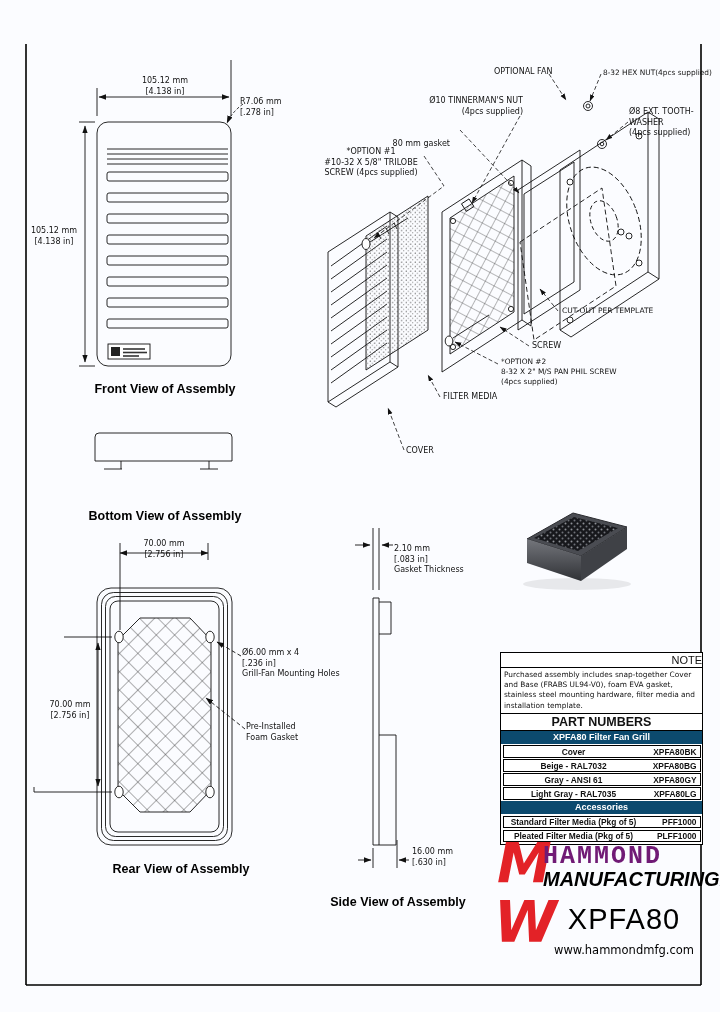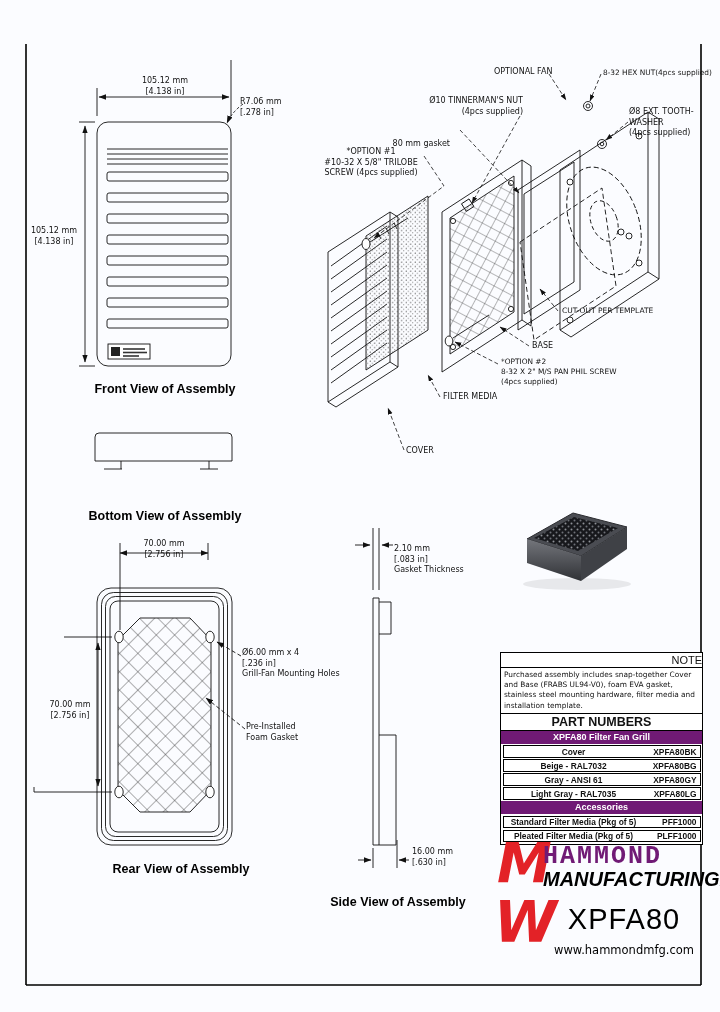--- a/index.html
+++ b/index.html
@@ -11,21 +11,21 @@
   .c{text-align:center;} .r{text-align:right;} .nw{white-space:nowrap;}
   .vt{position:absolute;font-family:"Liberation Sans",sans-serif;font-weight:bold;
       font-size:12.5px;color:#000;text-align:center;white-space:nowrap;}
   .s75{font-size:7.4px;}
   
   .notebox{position:absolute;left:500px;top:652px;width:203px;border:1.4px solid #000;background:#fff;
            font-family:"Liberation Sans",sans-serif;}
   .note-hd{border-bottom:1.2px solid #000;text-align:right;font-weight:normal;font-size:11px;padding:1px 0;}
   .note-body{border-bottom:1.2px solid #000;font-size:7.4px;line-height:1.38;padding:2px 3px;font-family:"DejaVu Sans",sans-serif;}
   .pn-hd{border-bottom:1.2px solid #000;text-align:center;font-weight:bold;font-size:12.5px;padding:1px 0;}
-  .pn-band{background:#701a75;color:#fff;font-weight:bold;font-size:9px;text-align:center;
+  .pn-band{background:#0c4a6e;color:#fff;font-weight:bold;font-size:9px;text-align:center;
            padding:1px 0;line-height:11px;}
   .pn-rows{padding:0;}
   .pn-row{display:flex;border:1px solid #000;margin:1.5px 1.5px;height:12.5px;align-items:center;
           font-size:8.4px;font-weight:bold;}
   .pn-desc{flex:1;text-align:center;}
   .pn-part{width:56px;text-align:right;padding-right:3px;}
   
   .logo-glyph{position:absolute;color:#e32227;font-family:"DejaVu Sans",sans-serif;
               font-weight:bold;font-style:italic;line-height:1;}
   .brand-line1{position:absolute;left:543px;top:842px;width:162px;font-family:Liberation Mono, monospace;
@@ -267,21 +267,21 @@
   <div class="t r" style="left:420px;top:96px;width:103px;">Ø10 TINNERMAN'S NUT
 (4pcs supplied)</div>
   <div class="t" style="left:629px;top:107px;width:80px;">Ø8 EXT. TOOTH-
 WASHER
 (4pcs supplied)</div>
   <div class="t r" style="left:376px;top:123px;width:74px;margin-top:16px;">80 mm gasket</div>
   <div class="t c" style="left:322px;top:147px;width:98px;">*OPTION #1
 #10-32 X 5/8" TRILOBE
 SCREW (4pcs supplied)</div>
   <div class="t nw" style="left:562px;top:306px;width:130px;font-size:7.5px;">CUT-OUT PER TEMPLATE</div>
-  <div class="t" style="left:532px;top:341px;width:50px;">BASE</div>
+  <div class="t" style="left:532px;top:341px;width:50px;">SCREW</div>
   <div class="t s75" style="left:501px;top:357px;width:140px;">*OPTION #2
 8-32 X 2" M/S PAN PHIL SCREW
 (4pcs supplied)</div>
   <div class="t" style="left:443px;top:392px;width:80px;">FILTER MEDIA</div>
   <div class="t" style="left:406px;top:446px;width:50px;">COVER</div>
 
   <div class="notebox">
     <div class="note-hd">NOTE</div>
     <div class="note-body">Purchased assembly includes snap-together Cover and Base (FRABS UL94-V0), foam EVA gasket, stainless steel mounting hardware, filter media and installation template.</div>
     <div class="pn-hd">PART NUMBERS</div>

